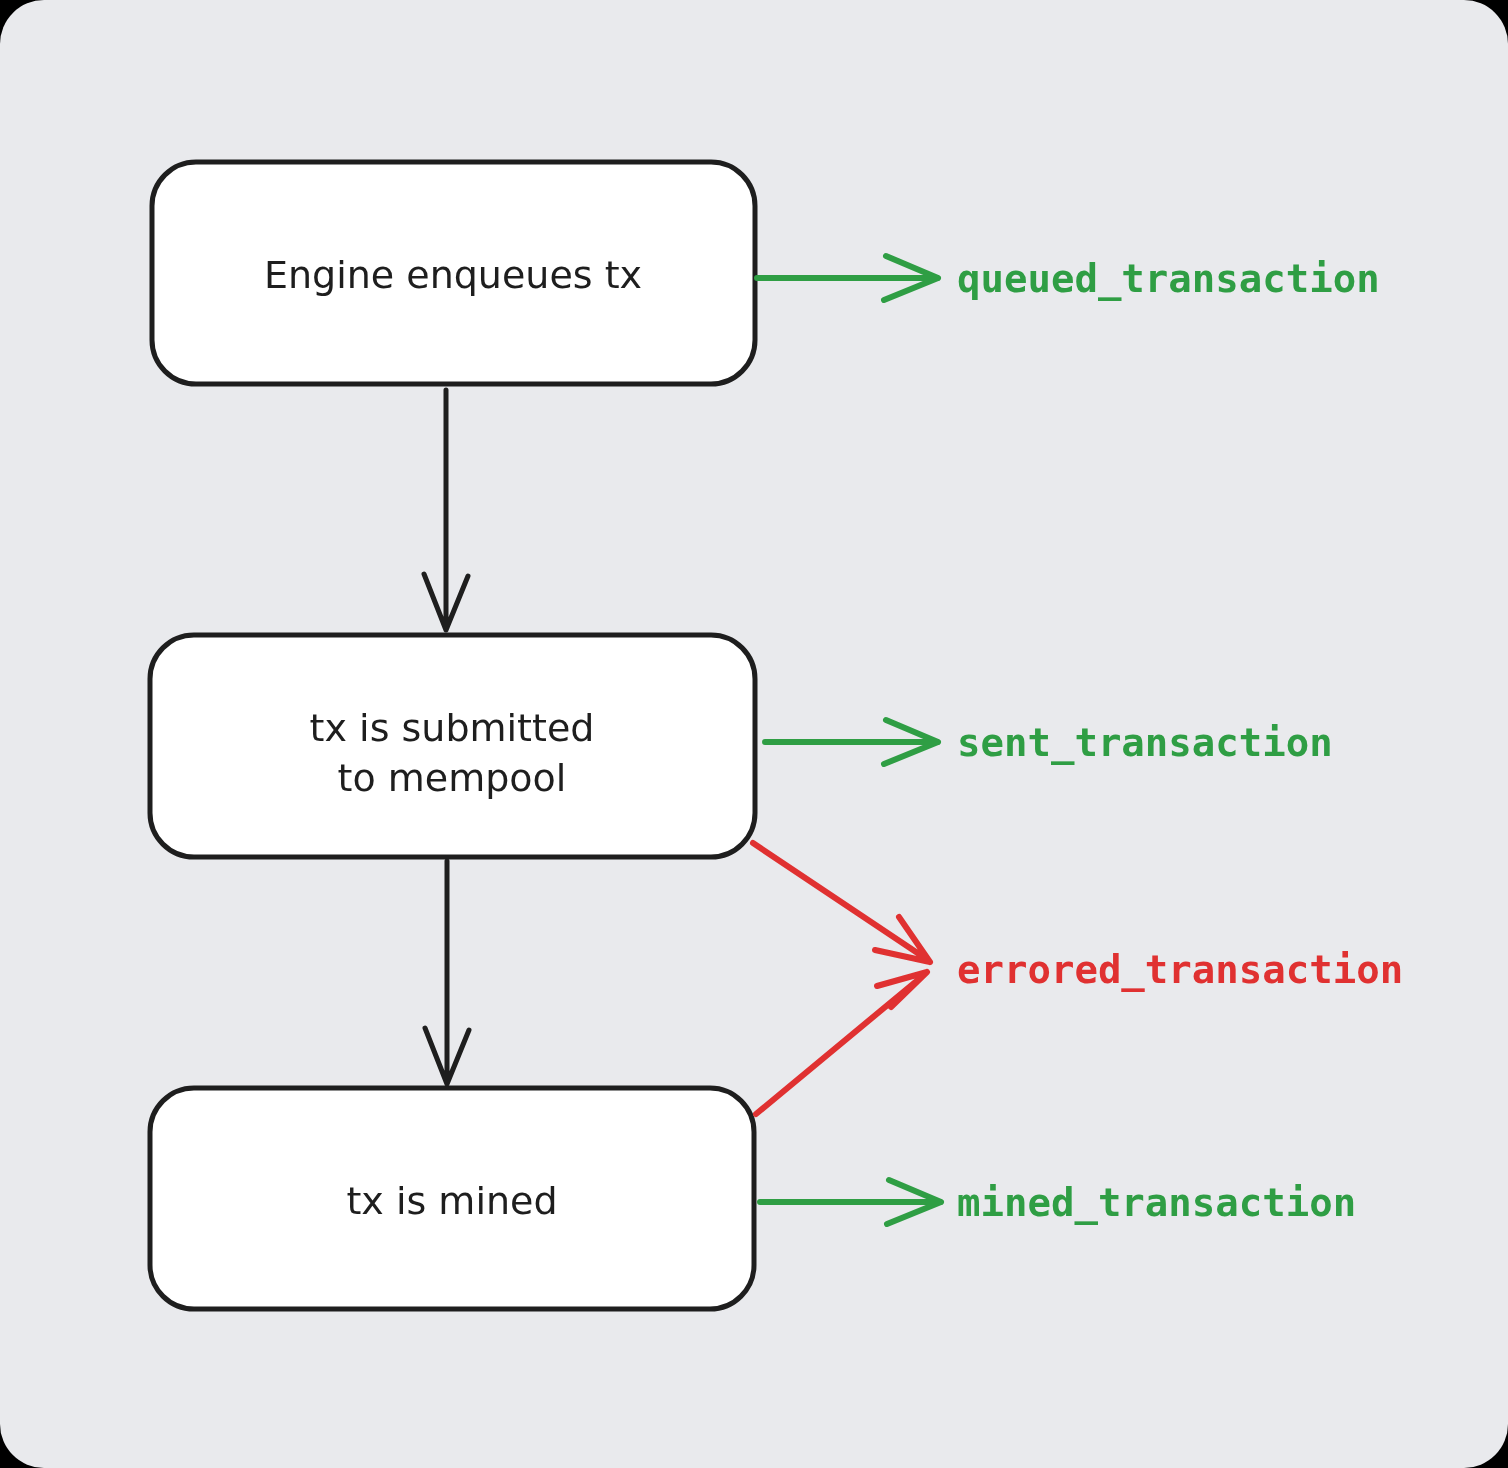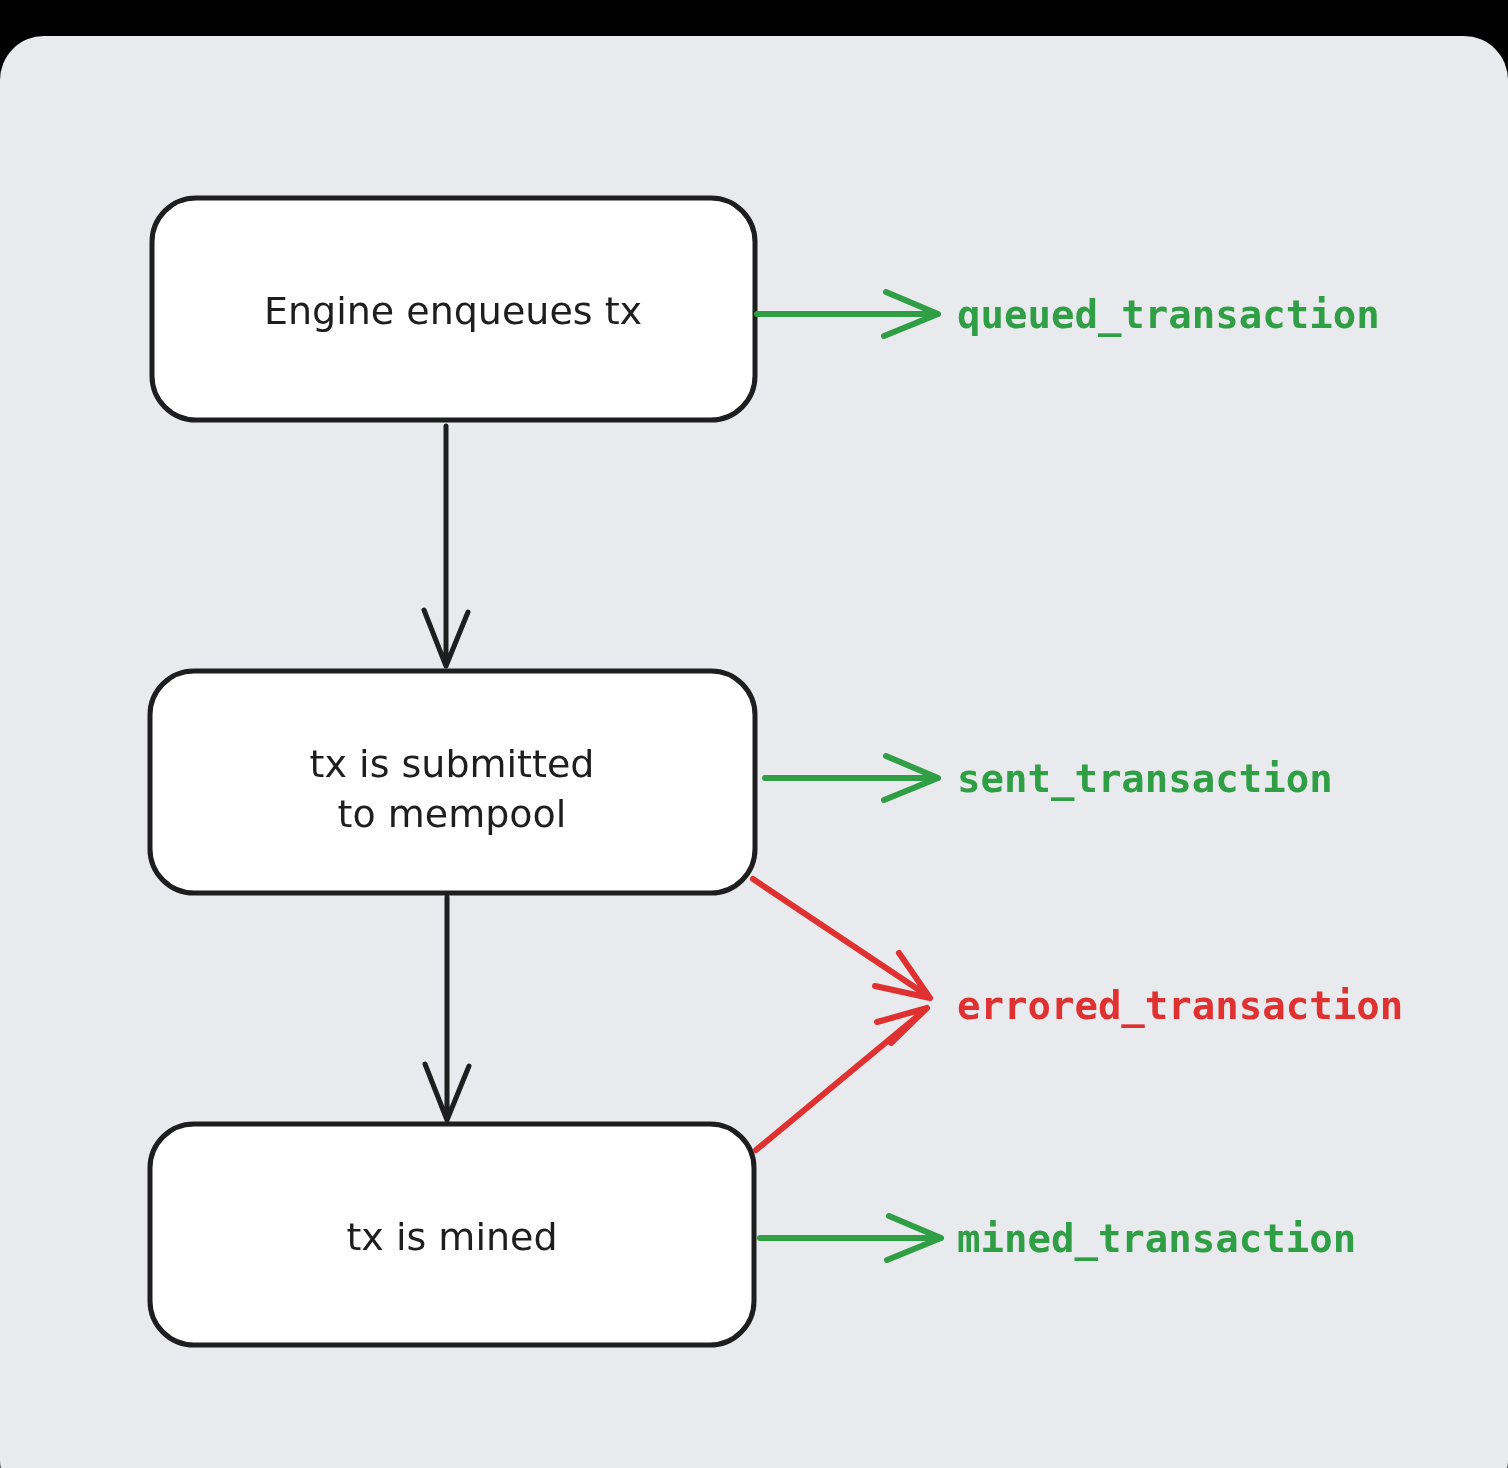--- a/index.html
+++ b/index.html
@@ -8,21 +8,20 @@
     background: #000000;
     width: 1508px;
     height: 1468px;
     overflow: hidden;
     font-family: "DejaVu Sans", sans-serif;
   }
   .stage {
     position: relative;
     width: 1508px;
     height: 1155px;
-    margin-top: 36px;
   }
   svg { display: block; }
 
   .canvas-bg { fill: #e9eaed; }
 
   .flow-box {
     fill: #ffffff;
     stroke: #1e1e1e;
     stroke-width: 5;
   }

